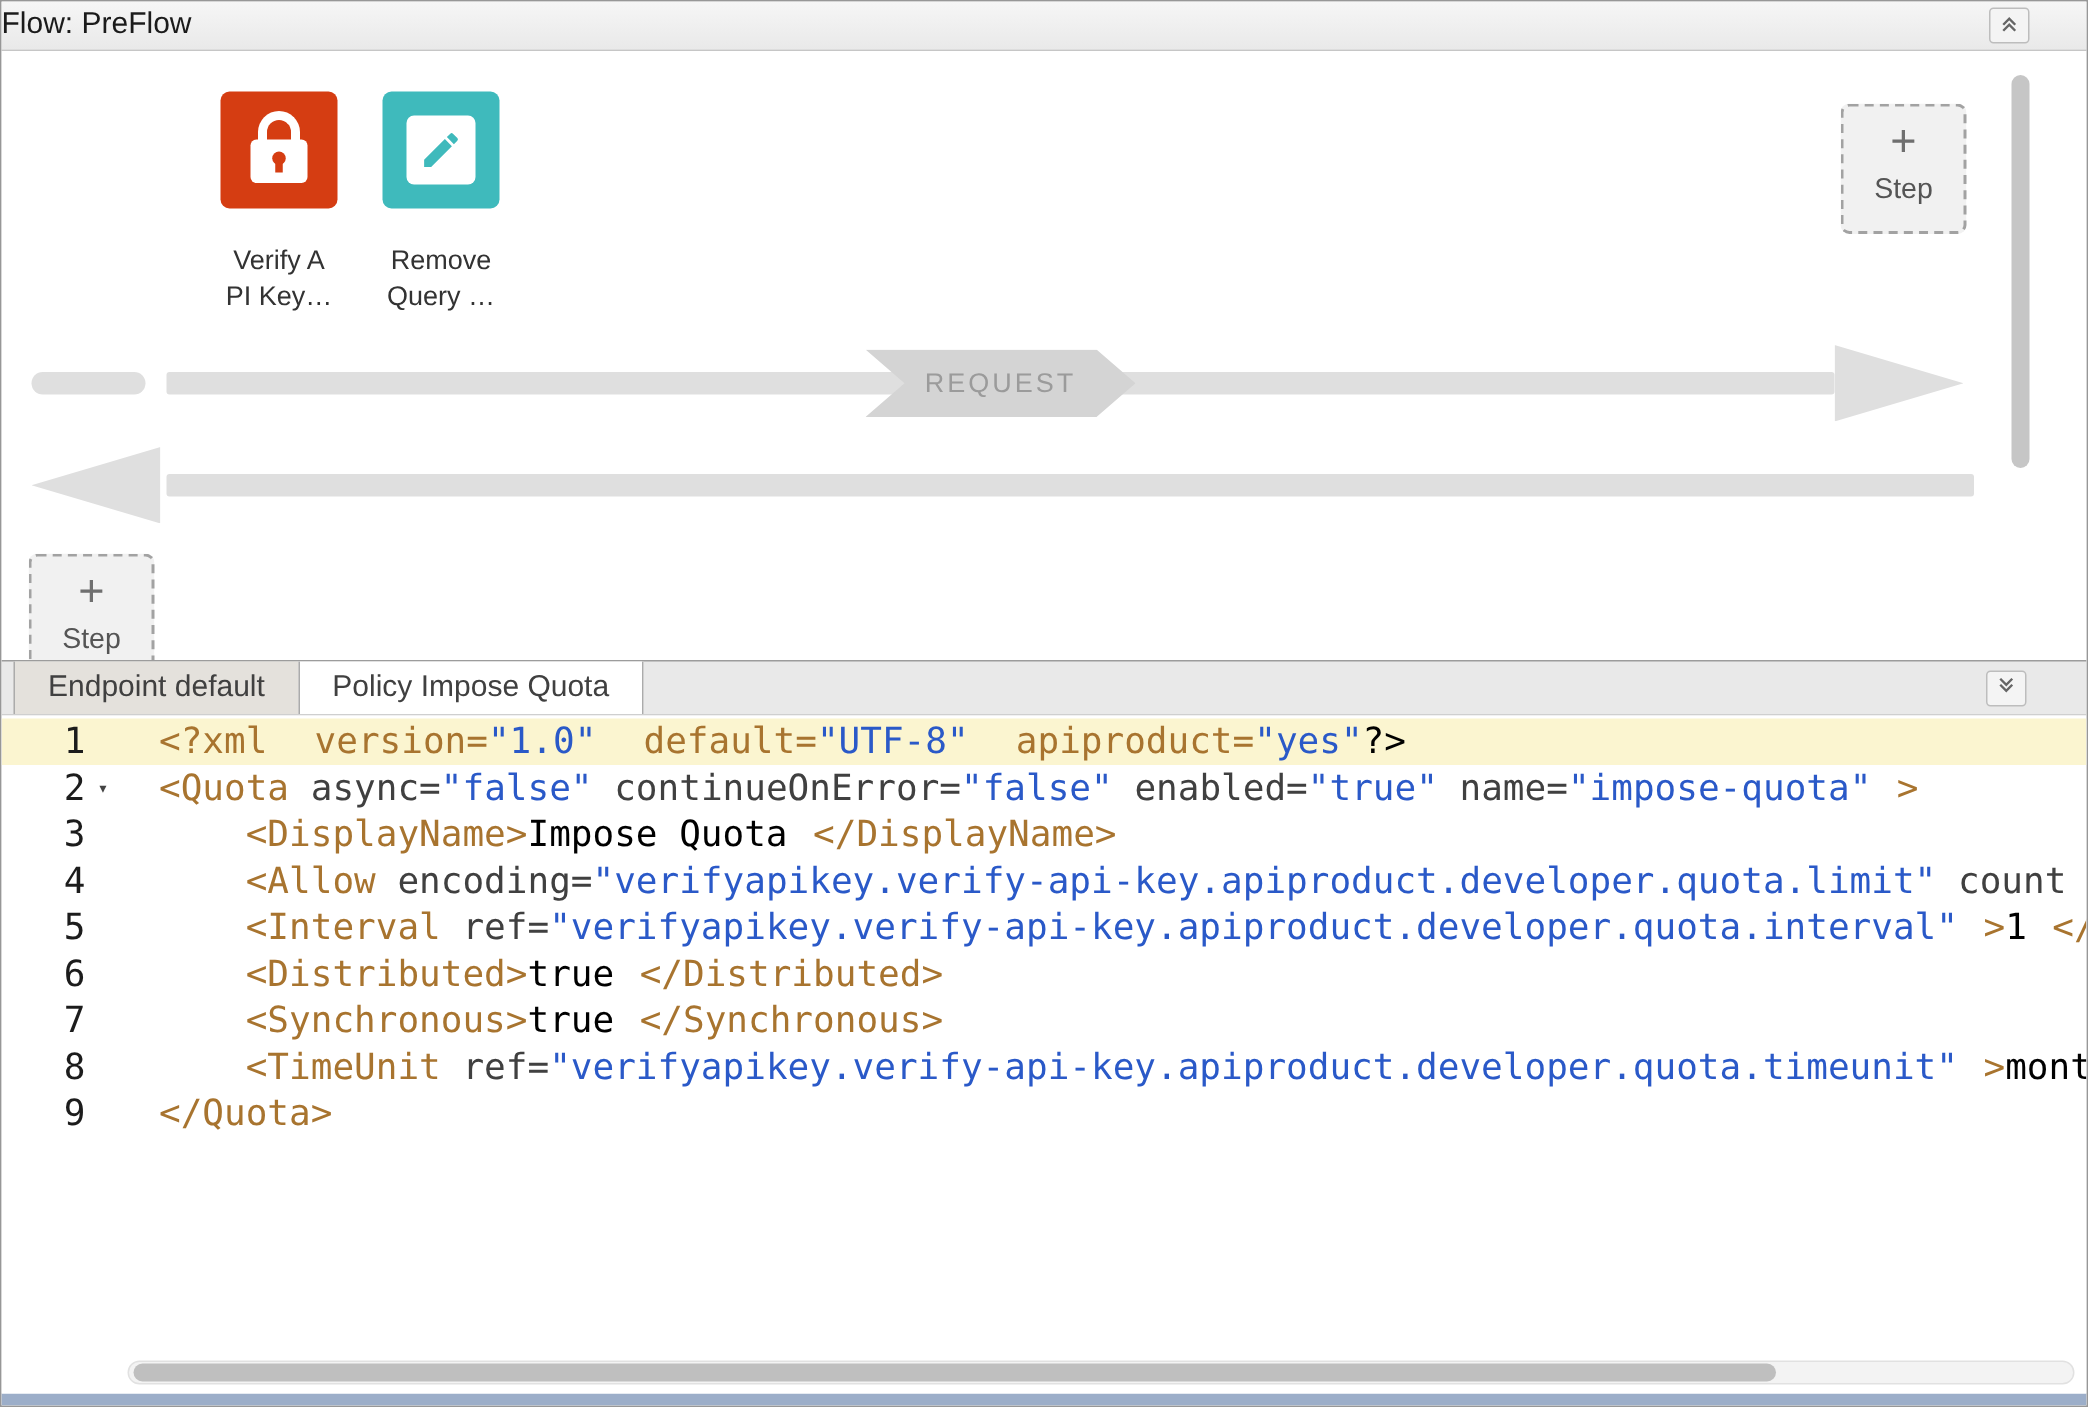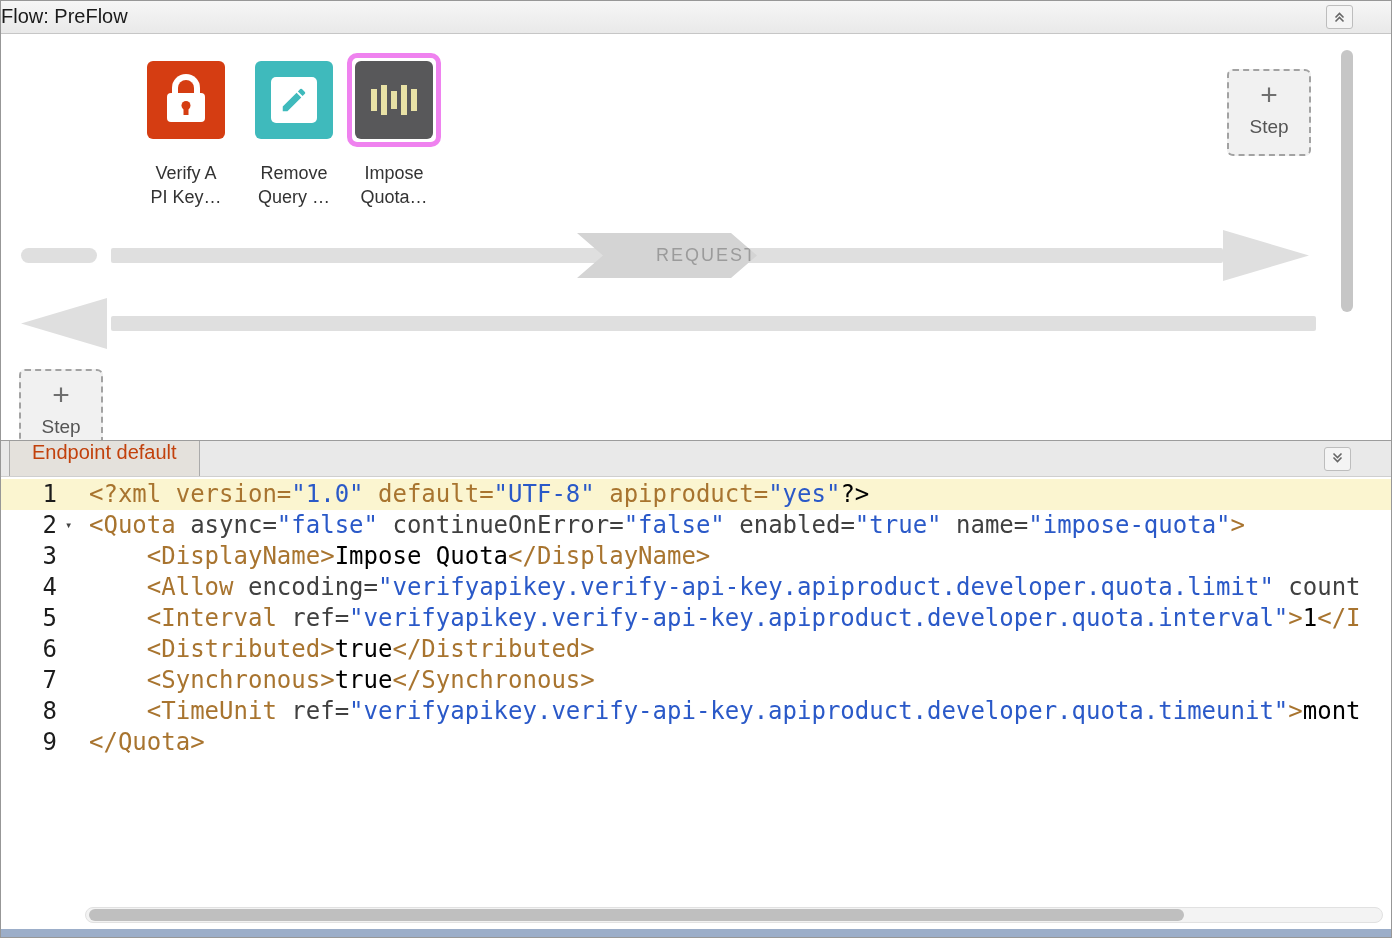--- a/index.html
+++ b/index.html
@@ -78,55 +78,55 @@
 
   
   .bar-seg { position: absolute; height: 15px; background: var(--c-arrow-gray, #dfdfdf); border-radius: 8px; }
   .req-seg-1 { left: 20px;  top: 214px; width: 76px; }
   .req-seg-2 { left: 110px; top: 214px; width: 1112px; border-radius: 2px; }
   .resp-seg  { left: 110px; top: 282px; width: 1205px; border-radius: 2px; }
   .arrow-head { position: absolute; width: 86px; height: 51px; background: var(--c-arrow-gray, #dfdfdf); }
   .head-right { left: 1222px; top: 196px; clip-path: polygon(0 0, 100% 50%, 0 100%); }
   .head-left  { left: 20px;   top: 264px; clip-path: polygon(100% 0, 0 50%, 100% 100%); }
   .label-band { position: absolute; height: 45px; background: var(--c-band-gray, #d4d4d4);
-    display: flex; align-items: center; justify-content: flex-end;
+    display: flex; align-items: center; justify-content: center;
     font-size: 18px; letter-spacing: 2px; color: var(--c-label-gray, #9b9b9b); }
   .band-request  { left: 576px; top: 199px; width: 180px;
     clip-path: polygon(0 0, calc(100% - 26px) 0, 100% 50%, calc(100% - 26px) 100%, 0 100%, 26px 50%); }
   .band-response { left: 566px; top: 267px; width: 205px;
     clip-path: polygon(26px 0, 100% 0, calc(100% - 26px) 50%, 100% 100%, 26px 100%, 0 50%); }
 
   .v-scroll-thumb { position: absolute; right: 38px; top: 16px; width: 12px; height: 262px;
     background: #c6c6c6; border-radius: 6px; cursor: pointer; }
 
   
   .tab-bar {
     height: 37px; flex: none; position: relative;
     background: #e9e9e9; border-top: 1px solid #9c9c9c; border-bottom: 1px solid #cfcfcf;
     display: flex; align-items: stretch; padding-left: 8px; font-size: 20px;
   }
   .tab {
-    display: flex; padding: 0 22px;
+    display: flex; align-items: center; padding: 0 22px;
     border-left: 1px solid #ababab; border-right: 1px solid #ababab;
-    color: #c2410c; cursor: pointer; white-space: nowrap;
+    color: #404040; cursor: pointer; white-space: nowrap;
   }
   .tab.inactive { background: #e4e1dc; margin-right: -1px; }
   .tab.active { background: #fff; }
   .tab-bar .collapse-btn { top: 6px; right: 40px; }
 
   
   .code-area { flex: 1; position: relative; background: #fff; overflow: hidden; }
   .code-lines { position: absolute; top: 2px; left: 0; right: 0; }
   .code-row { display: flex; height: 31px; line-height: 31px;
     font-family: "DejaVu Sans Mono", monospace; font-size: 24px; white-space: pre; }
   .code-row.hl { background: var(--c-line-highlight, #fbf5d0); }
   .num { width: 58px; flex: none; text-align: right; padding-right: 2px; color: #1c1c1c; }
   .fold { width: 30px; flex: none; font-size: 12px; color: #444; padding-left: 6px; }
   .code-text { flex: 1; overflow: hidden; white-space: pre; }
-  .t-tag  { color: var(--c-tag, #a8742f); }
+  .t-tag  { color: var(--c-tag, #a8742f); margin-left: 17px; }
   .t-attr { color: var(--c-attr, #404040); }
   .t-val  { color: var(--c-value, #2a59c8); }
   .t-txt  { color: var(--c-text, #000); }
 
   .h-scroll-track { position: absolute; left: 84px; right: 8px; bottom: 6px; height: 16px;
     background: #f3f3f3; border: 1px solid #e1e1e1; border-radius: 9px; }
   .h-scroll-thumb { position: absolute; left: 3px; top: 1px; width: 1095px; height: 12px;
     background: #bfbfbf; border-radius: 6px; cursor: pointer; }
 
   .bottom-strip { height: 8px; flex: none; background: #9caec9; }
@@ -174,37 +174,20 @@
               </svg>
           </div>
         </div>
       </div>
       <div class="policy-label">
         <div>Remove</div>
         <div>Query …</div>
       </div>
     </div>
 
-    <div class="policy policy-3 selected">
-      <div class="icon-frame">
-        <div class="icon-box dark">
-          <div class="bars">
-              <span></span>
-              <span></span>
-              <span></span>
-              <span></span>
-              <span></span>
-            </div>
-        </div>
-      </div>
-      <div class="policy-label">
-        <div>Impose</div>
-        <div>Quota…</div>
-      </div>
-    </div>
 
     <div class="step-btn step-top-right">
       <span class="plus">+</span>
       <span class="step-label">Step</span>
     </div>
     <div class="step-btn step-bottom-left">
       <span class="plus">+</span>
       <span class="step-label">Step</span>
     </div>
 
@@ -217,20 +200,23 @@
 
     <div class="arrow-head head-left"></div>
     <div class="bar-seg resp-seg"></div>
 
     <div class="v-scroll-thumb"></div>
   </div>
 
   <div class="tab-bar">
     <div class="tab inactive">
       <span>Endpoint default</span>
+    </div>
+    <div class="tab active">
+      <span>Policy Impose Quota</span>
     </div>
     <div class="collapse-btn">
       <span>
         <svg width="15" height="15" viewBox="0 0 15 15">
             <path d="M3.5 2.5l4 4 4-4M3.5 6.5l4 4 4-4" stroke="#666" stroke-width="1.6" fill="none"></path>
           </svg>
       </span>
     </div>
   </div>
 

